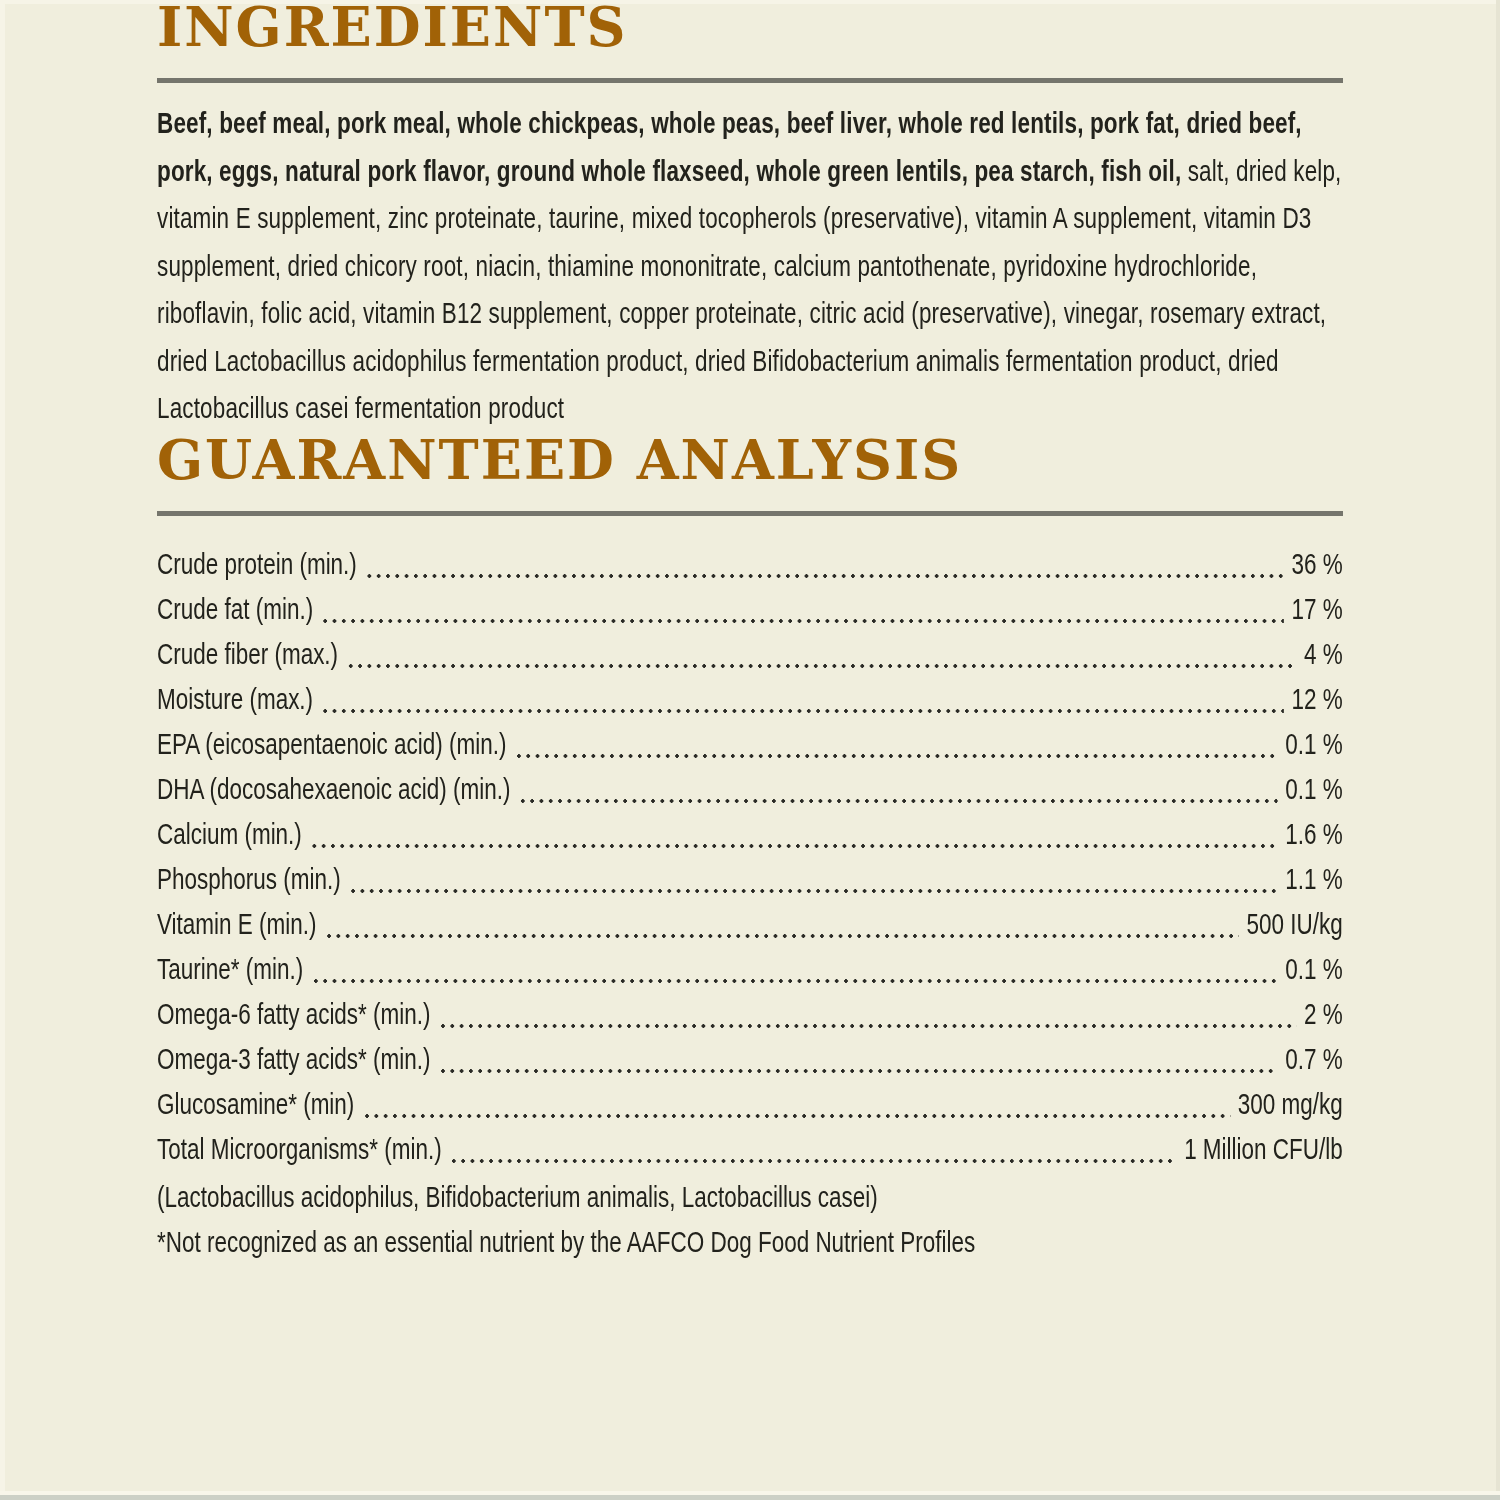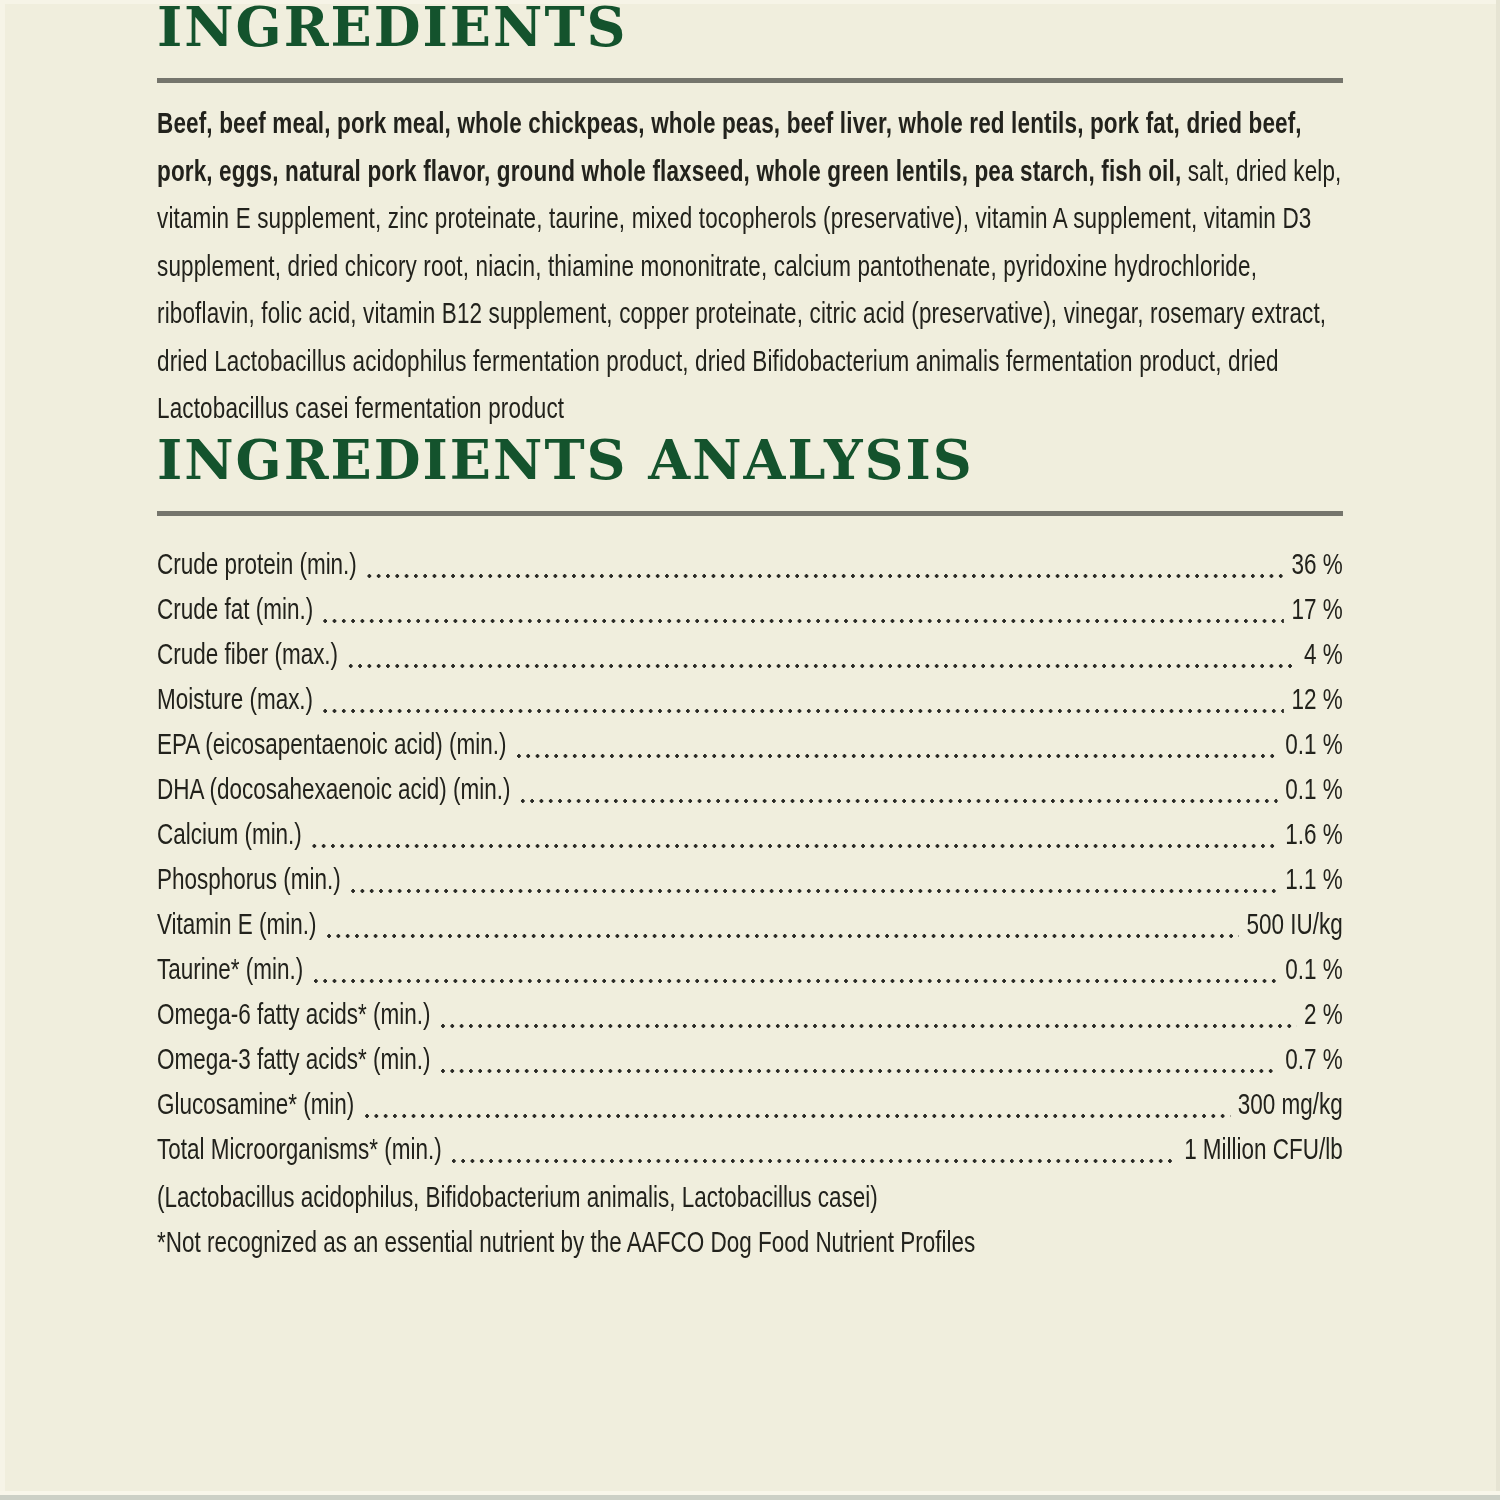--- a/index.html
+++ b/index.html
@@ -21,21 +21,21 @@
 
   .page {
     position: absolute;
     left: 157px;
     top: 0;
     width: 1186px;
   }
   h1.section-title {
     font-family: "DejaVu Serif", serif;
     font-weight: bold;
-    color: #14532d;
+    color: #a16207;
     font-size: 54px;
     line-height: 54px;
     letter-spacing: 2px;
     margin: 0;
   }
   .title-ingredients { margin-top: 126px; }
   .title-analysis    { margin-top: 36px; }
   .rule {
     height: 5px;
     background: #75756c;
@@ -93,21 +93,21 @@
 
   <section>
     <h1 class="section-title title-ingredients">INGREDIENTS</h1>
     <div class="rule"></div>
     <div class="condensed">
       <p class="ingredients-text"><strong>Beef, beef meal, pork meal, whole chickpeas, whole peas, beef liver, whole red lentils, pork fat, dried beef, pork, eggs, natural pork flavor, ground whole flaxseed, whole green lentils, pea starch, fish oil,</strong><span> salt, dried kelp, vitamin E supplement, zinc proteinate, taurine, mixed tocopherols (preservative), vitamin A supplement, vitamin D3 supplement, dried chicory root, niacin, thiamine mononitrate, calcium pantothenate, pyridoxine hydrochloride, riboflavin, folic acid, vitamin B12 supplement, copper proteinate, citric acid (preservative), vinegar, rosemary extract, dried Lactobacillus acidophilus fermentation product, dried Bifidobacterium animalis fermentation product, dried Lactobacillus casei fermentation product</span></p>
     </div>
   </section>
 
   <section>
-    <h1 class="section-title title-analysis">INGREDIENTS ANALYSIS</h1>
+    <h1 class="section-title title-analysis">GUARANTEED ANALYSIS</h1>
     <div class="rule"></div>
     <div class="condensed">
       <div class="analysis-rows" id="analysis-rows">
   <div class="row">
     <span class="lbl">Crude protein (min.)</span>
     <span class="dots"></span>
     <span class="val">36 %</span>
   </div>
 
   <div class="row">

